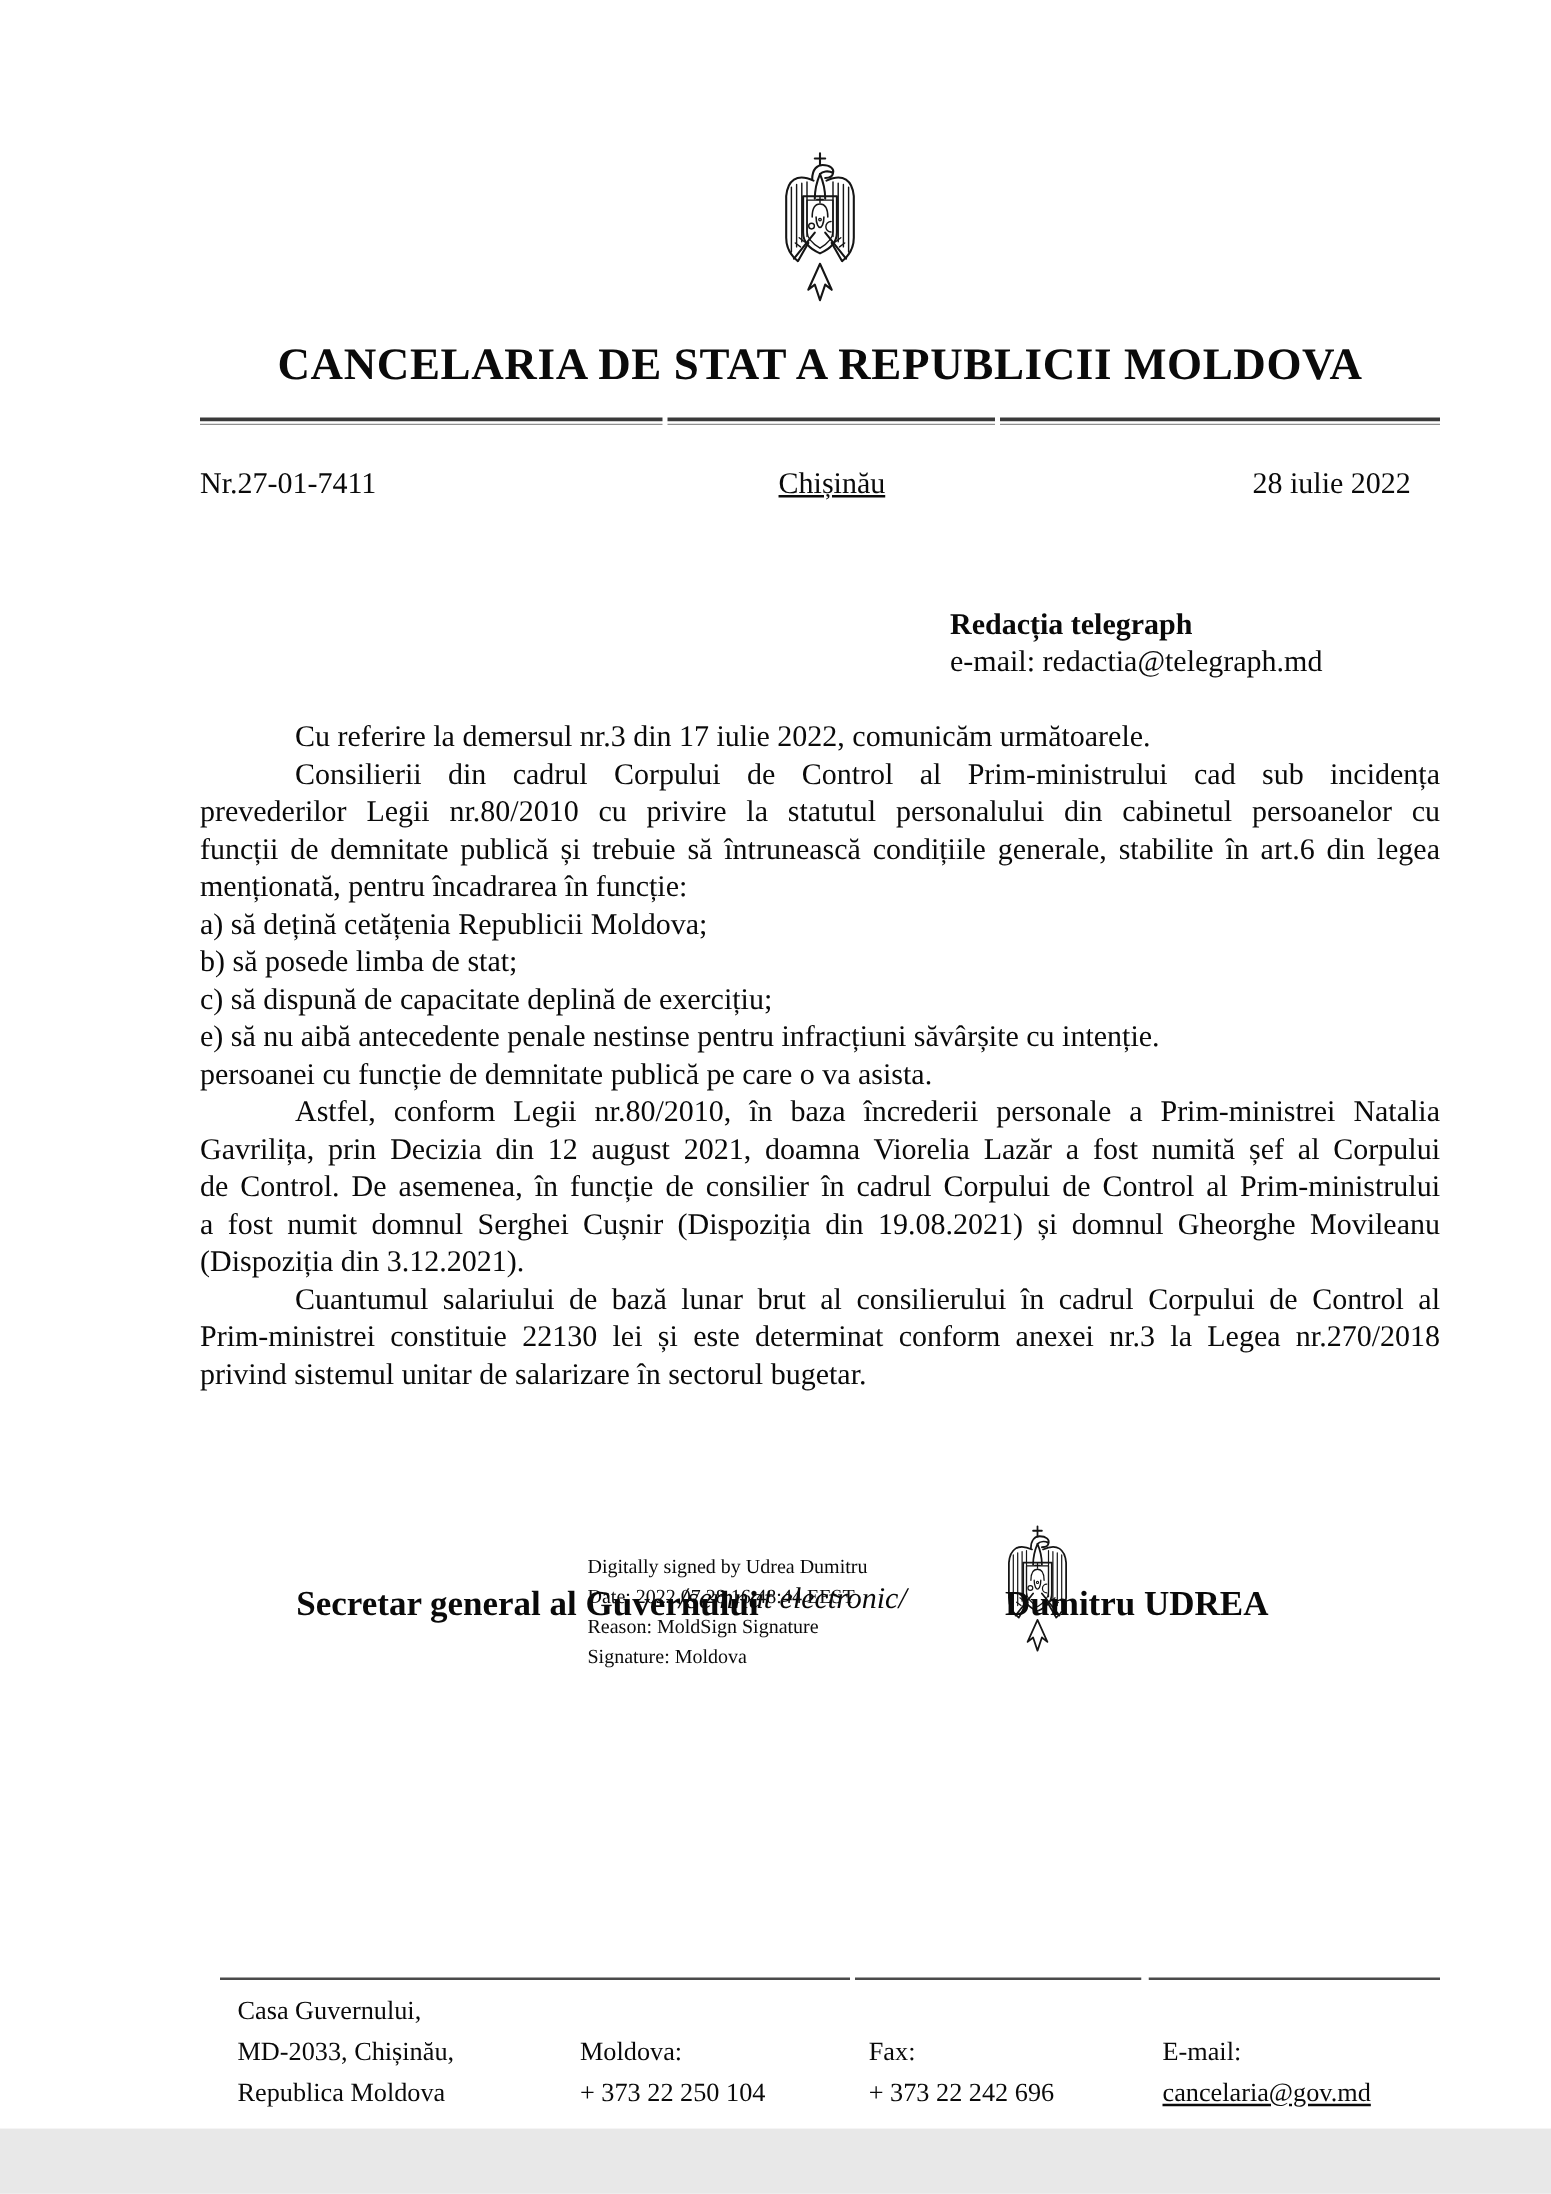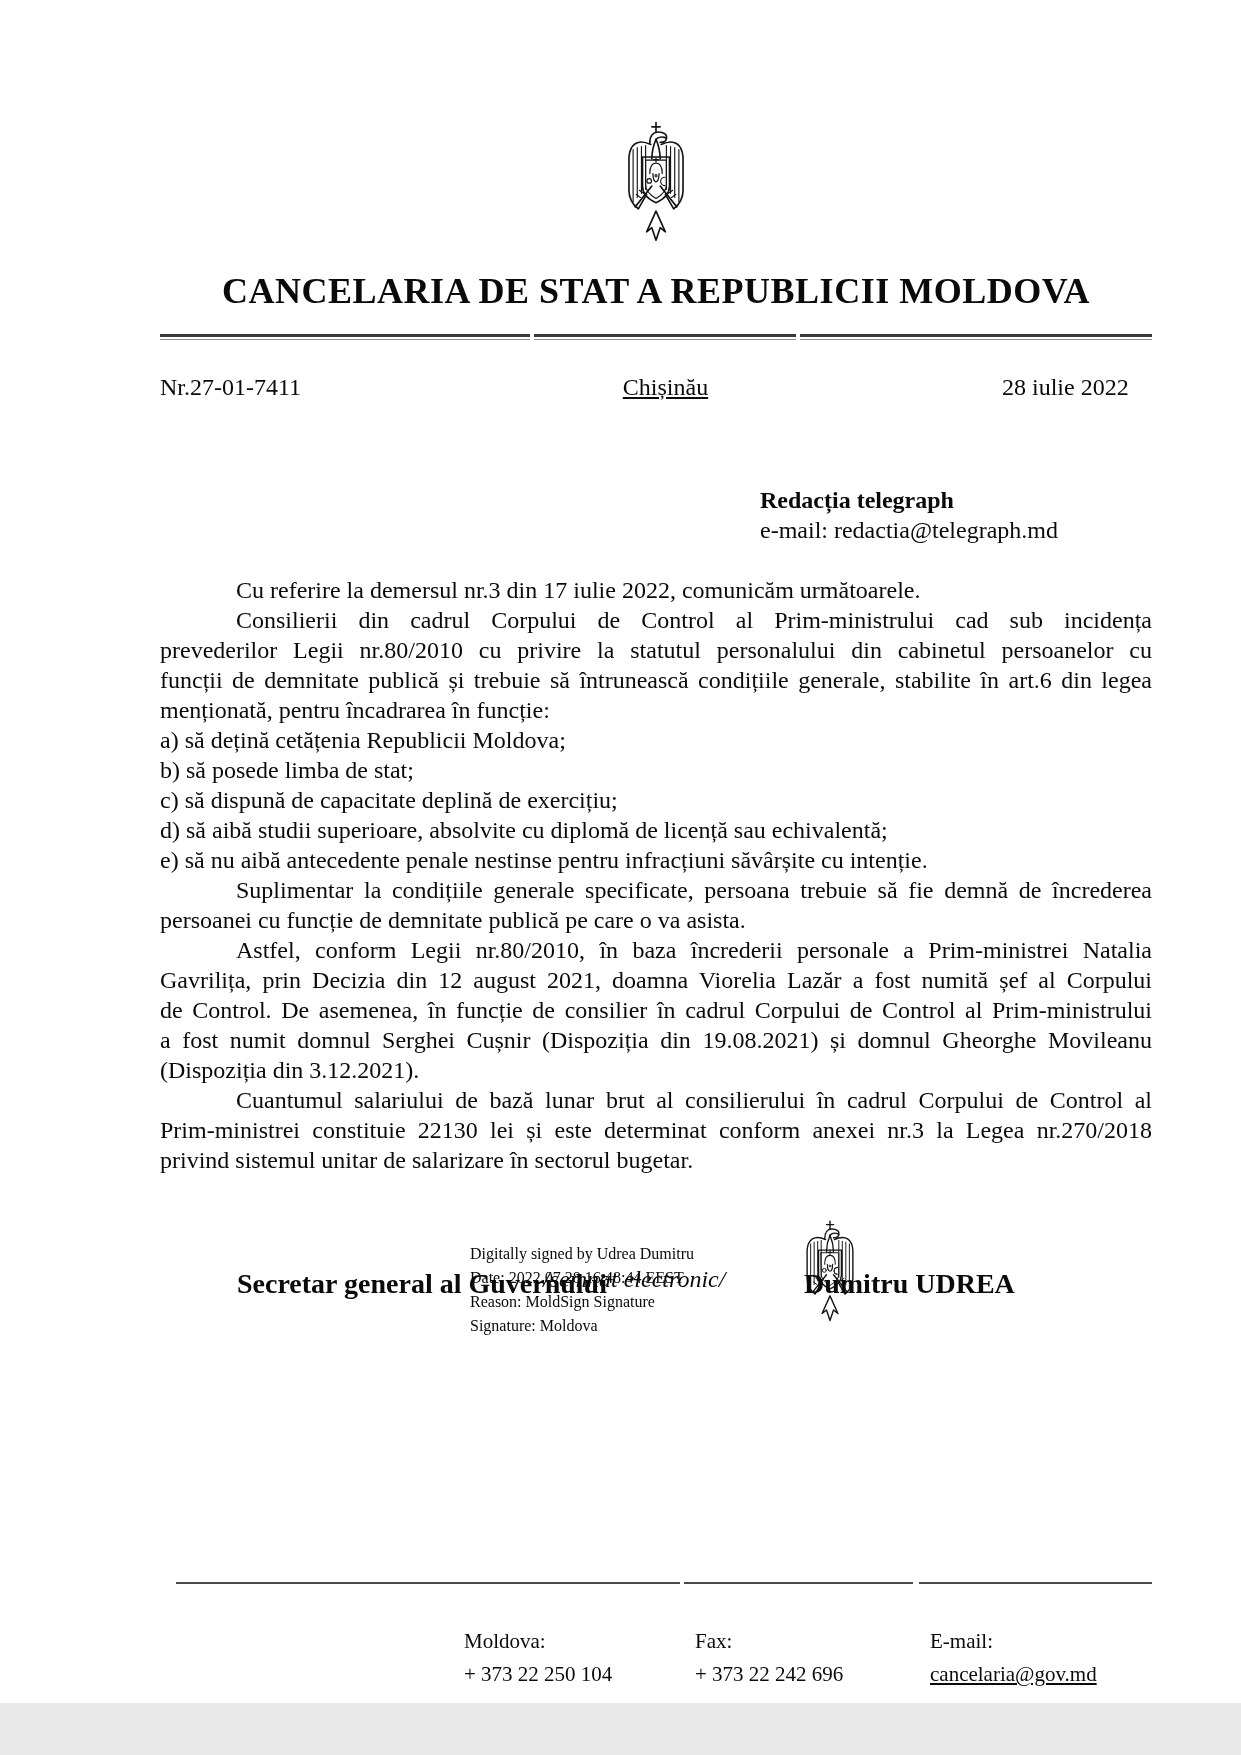--- a/index.html
+++ b/index.html
@@ -136,23 +136,21 @@
 
   <div class="abs" id="body-block">
     <div class="bl ind">Cu referire la demersul nr.3 din 17 iulie 2022, comunicăm următoarele.</div>
     <div class="bl ind fill">Consilierii din cadrul Corpului de Control al Prim-ministrului cad sub incidența</div>
     <div class="bl fill">prevederilor Legii nr.80/2010 cu privire la statutul personalului din cabinetul persoanelor cu</div>
     <div class="bl fill">funcții de demnitate publică și trebuie să întrunească condițiile generale, stabilite în art.6 din legea</div>
     <div class="bl">menționată, pentru încadrarea în funcție:</div>
     <div class="bl">a) să dețină cetățenia Republicii Moldova;</div>
     <div class="bl">b) să posede limba de stat;</div>
     <div class="bl">c) să dispună de capacitate deplină de exercițiu;</div>
-    <div class="bl">d) să aibă studii superioare, absolvite cu diplomă de licență sau echivalentă;</div>
     <div class="bl">e) să nu aibă antecedente penale nestinse pentru infracțiuni săvârșite cu intenție.</div>
-    <div class="bl ind fill">Suplimentar la condițiile generale specificate, persoana trebuie să fie demnă de încrederea</div>
     <div class="bl">persoanei cu funcție de demnitate publică pe care o va asista.</div>
     <div class="bl ind fill">Astfel, conform Legii nr.80/2010, în baza încrederii personale a Prim-ministrei Natalia</div>
     <div class="bl fill">Gavrilița, prin Decizia din 12 august 2021, doamna Viorelia Lazăr a fost numită șef al Corpului</div>
     <div class="bl fill">de Control. De asemenea, în funcție de consilier în cadrul Corpului de Control al Prim-ministrului</div>
     <div class="bl fill">a fost numit domnul Serghei Cușnir (Dispoziția din 19.08.2021) și domnul Gheorghe Movileanu</div>
     <div class="bl">(Dispoziția din 3.12.2021).</div>
     <div class="bl ind fill">Cuantumul salariului de bază lunar brut al consilierului în cadrul Corpului de Control al</div>
     <div class="bl fill">Prim-ministrei constituie 22130 lei și este determinat conform anexei nr.3 la Legea nr.270/2018</div>
     <div class="bl">privind sistemul unitar de salarizare în sectorul bugetar.</div>
   </div>
@@ -173,20 +171,25 @@
         <use href="#emblem"></use>
       </svg>
   </div>
 
   <div class="abs sig-bold" id="sig-name">Dumitru UDREA</div>
 
   <div class="abs f-seg" id="f-rule1"></div>
   <div class="abs f-seg" id="f-rule2"></div>
   <div class="abs f-seg" id="f-rule3"></div>
 
+  <div class="abs ftxt" id="footer-address">
+    <div>Casa Guvernului,</div>
+    <div>MD-2033, Chișinău,</div>
+    <div>Republica Moldova</div>
+  </div>
 
   <div class="abs ftxt" id="footer-phone">
     <div>Moldova:</div>
     <div>+ 373 22 250 104</div>
   </div>
 
   <div class="abs ftxt" id="footer-fax">
     <div>Fax:</div>
     <div>+ 373 22 242 696</div>
   </div>

